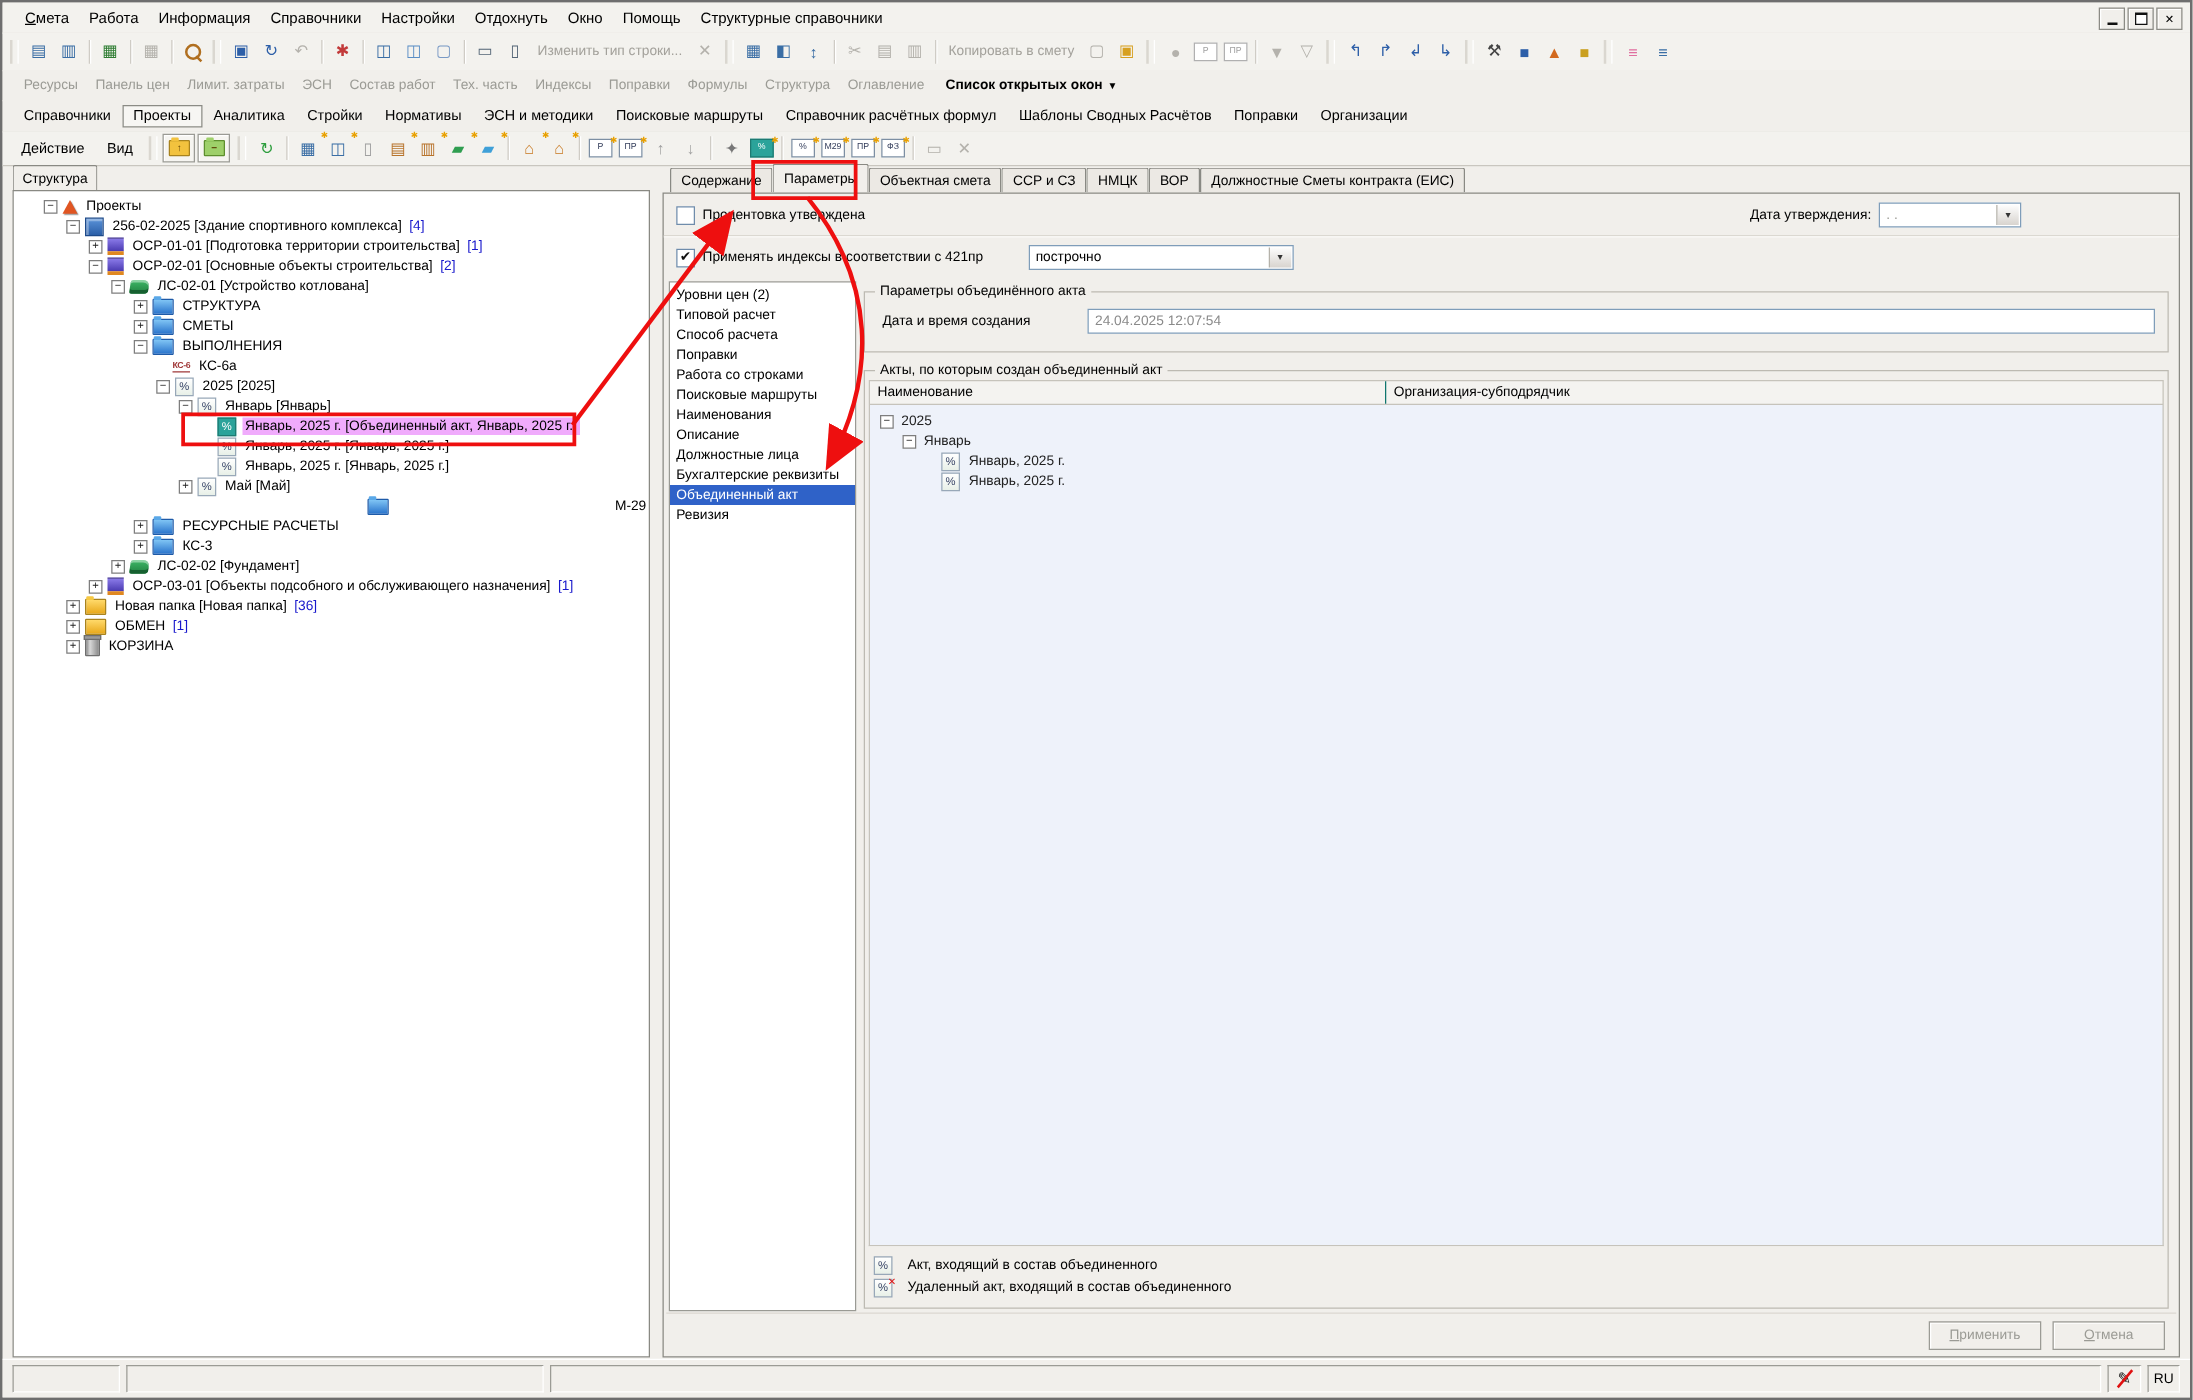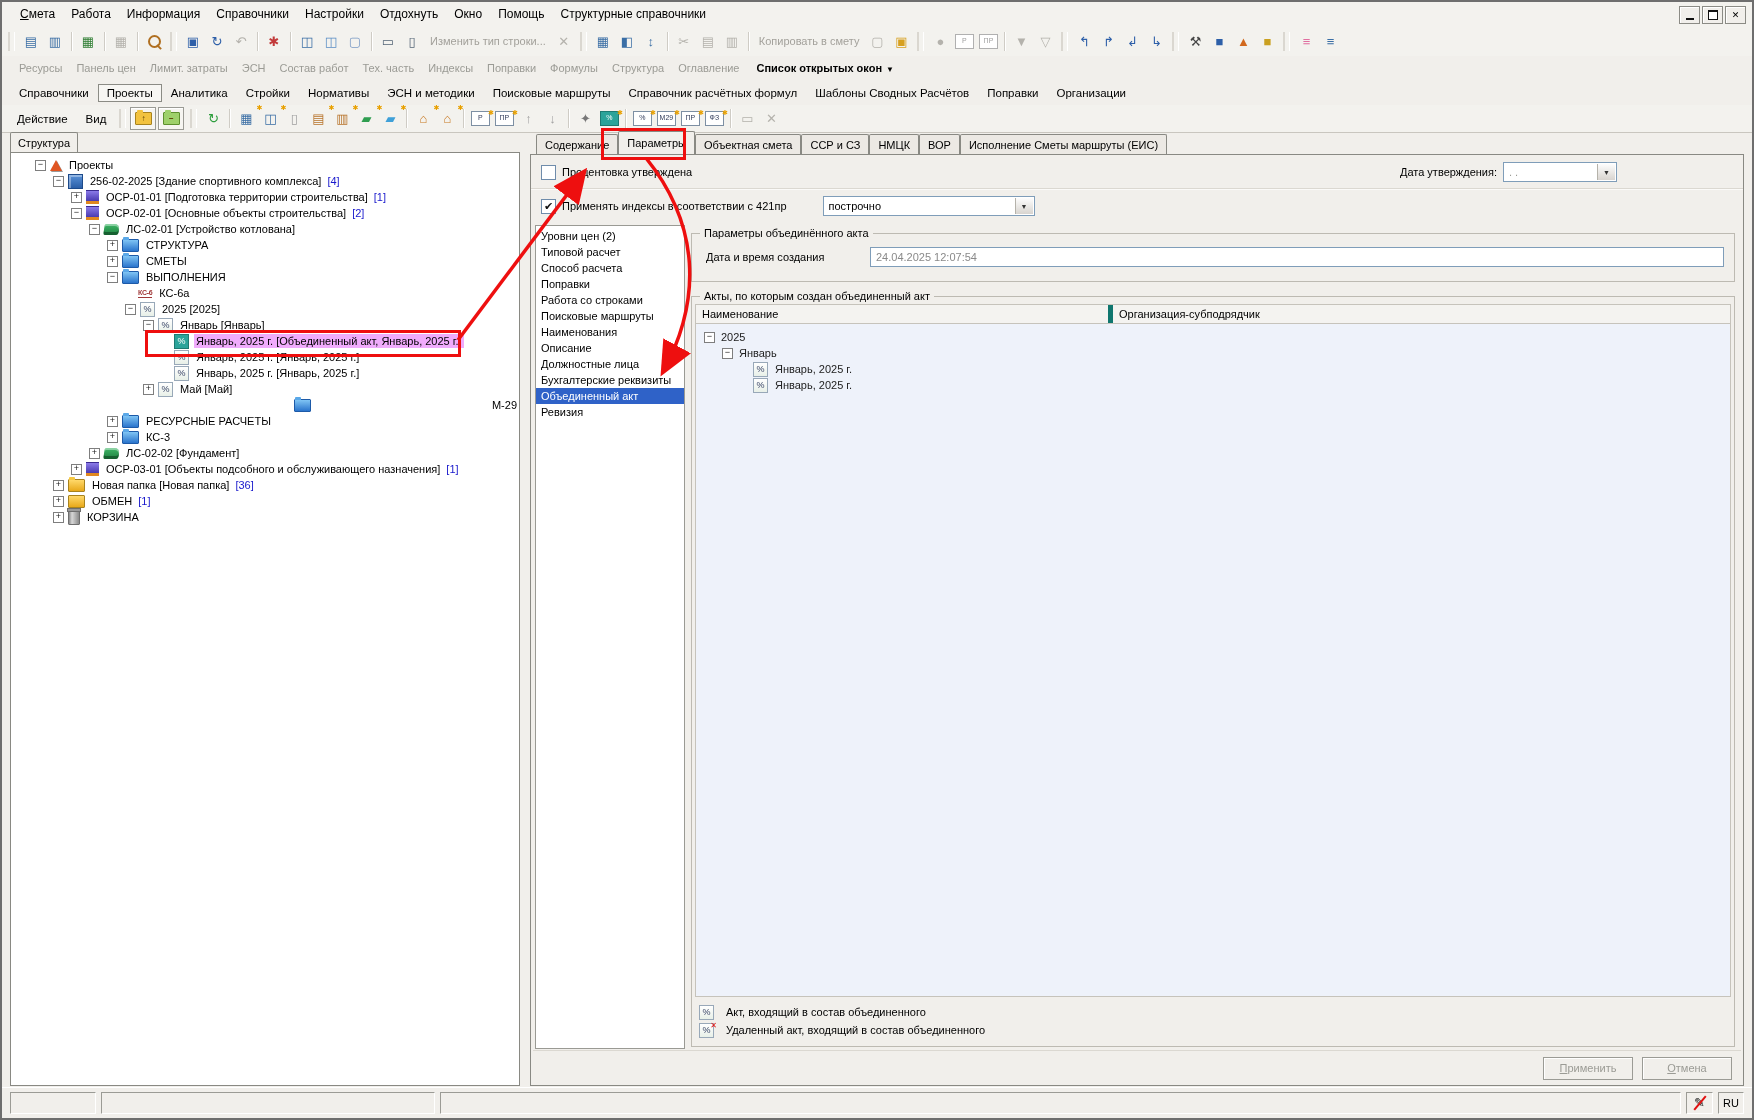--- a/index.html
+++ b/index.html
@@ -117,21 +117,21 @@
   .pcol{flex:1;margin:0 6px;display:flex;flex-direction:column;min-width:0}
   .grp{border:1px solid #bdbab2;position:relative;background:#f1efeb}
   .cap{position:absolute;top:-7px;left:8px;background:#f1efeb;padding:0 4px;white-space:nowrap}
   .grp1{margin-top:8px;padding-bottom:14px}
   .frow{display:flex;align-items:center;margin:13px 10px 0 14px}
   .flabel{width:164px}
   .finput{flex:1;height:20px;border:1px solid #7f9db9;background:#fff;color:#8a8a8a;
           display:flex;align-items:center;padding-left:5px;box-sizing:border-box}
   .grp2{flex:1;margin-top:14px;margin-bottom:2px;display:flex;flex-direction:column;min-height:0}
   .thead{height:18px;margin:7px 3px 0 3px;background:#f4f3f0;border:1px solid #c6c3bb;display:flex;align-items:stretch}
-  .th1{width:406px;padding-left:6px;border-right:5px solid #0f766e;display:flex;align-items:center}
+  .th1{width:406px;padding-left:6px;border-right:1px solid #0f766e;display:flex;align-items:center}
   .th2{padding-left:6px;display:flex;align-items:center;flex:1}
   .tbody{flex:1;margin:0 3px;background:#eef2fa;border:1px solid #c6c3bb;border-top:none;overflow:hidden;padding-top:5px}
   .arow{height:16px;display:flex;align-items:center;color:#222;white-space:nowrap}
   .legend{margin:0 3px 5px 3px;padding:6px 0 2px 4px;background:#f1efeb}
   .lrow{height:18px;display:flex;align-items:center;gap:7px}
   .btnrow{position:absolute;bottom:0;left:2px;right:2px;height:34px;display:flex;align-items:center;
           justify-content:flex-end;gap:9px;padding-right:9px;border-top:1px solid #dbd8d1}
   .btn{width:88px;height:21px;border:1px solid #9b9b95;background:#f1efeb;color:#9b9b95;
        display:flex;align-items:center;justify-content:center;box-shadow:inset 1px 1px 0 #fff}
 
@@ -457,21 +457,21 @@
     </div>
 
     <div class="rightpanel">
       <div class="rtabs" id="rtabs">
           <span class="rtab">Содержание</span>
           <span class="rtab active">Параметры</span>
           <span class="rtab">Объектная смета</span>
           <span class="rtab">ССР и СЗ</span>
           <span class="rtab">НМЦК</span>
           <span class="rtab">ВОР</span>
-          <span class="rtab">Исполнение Сметы маршруты (ЕИС)</span>
+          <span class="rtab">Должностные Сметы контракта (ЕИС)</span>
         </div>
       <div class="rpage">
 
         <div class="prow1">
           <span class="cb" id="cbApproval"></span>
           <span>Процентовка утверждена</span>
           <span class="spacer"></span>
           <span style="margin-right:6px">Дата утверждения:</span>
           <div class="combo" style="width:114px;margin-right:126px;color:#9b9b95">
             <span>  .  .</span>

